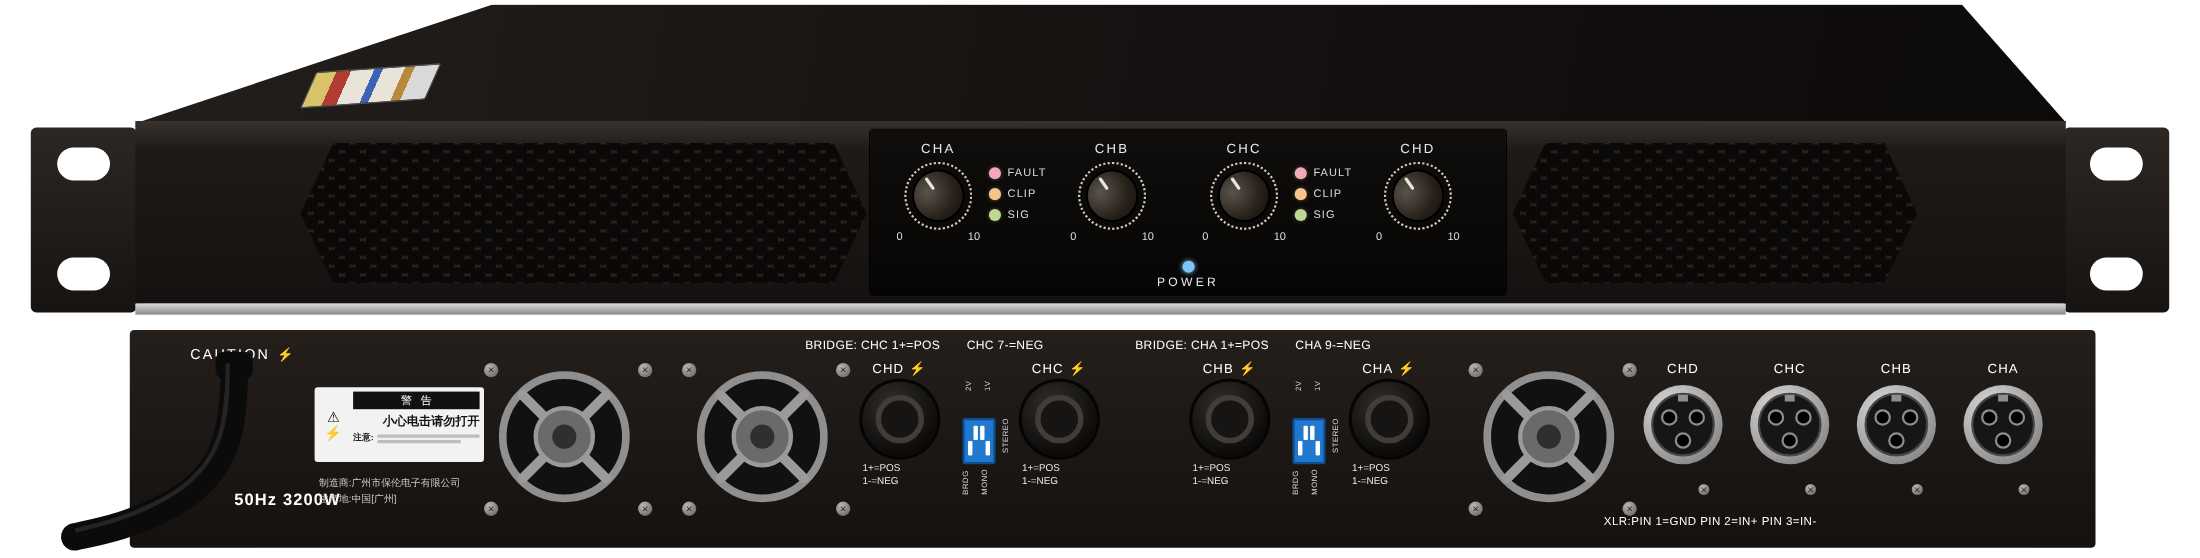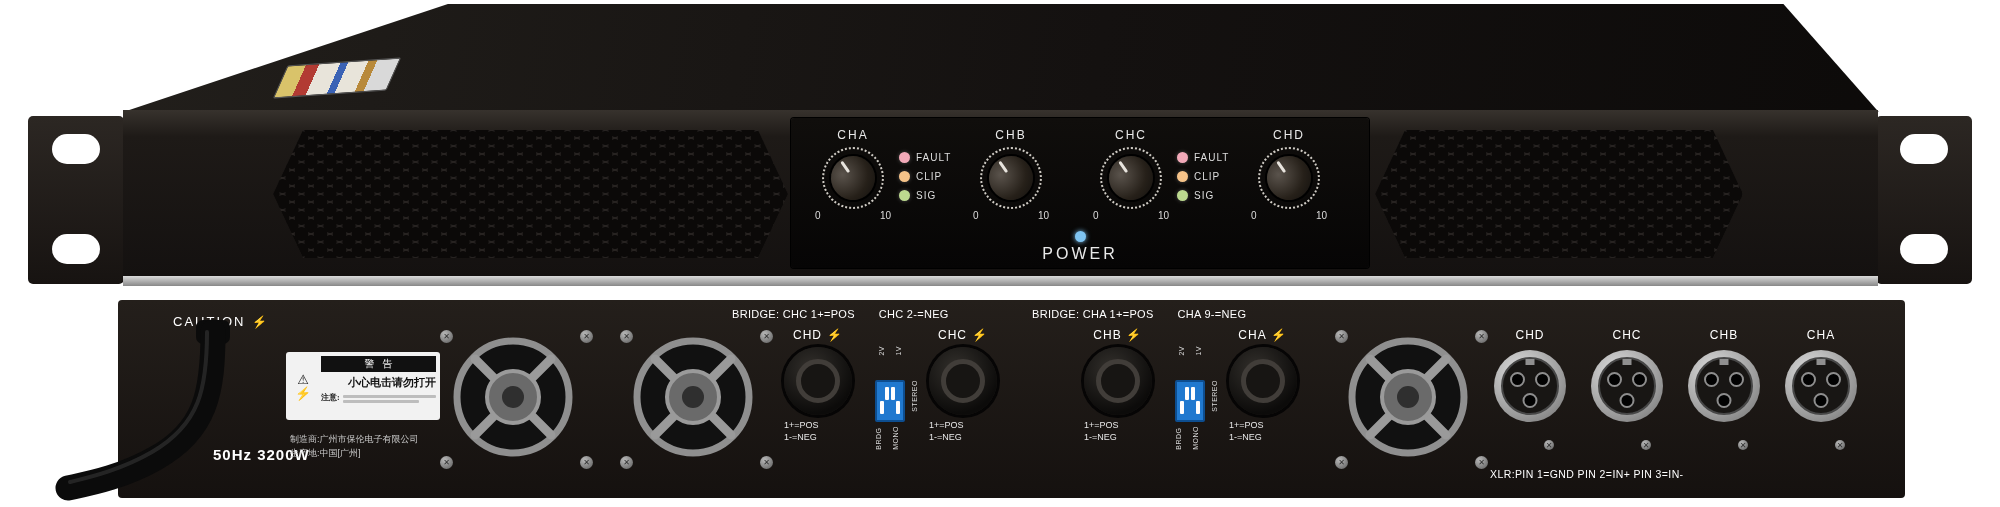--- a/index.html
+++ b/index.html
@@ -53,21 +53,21 @@
   .knob-scale{display:flex;justify-content:space-between;width:76px;margin:0 auto;color:#ddd;font-size:10px;}
   .led-group{position:absolute;top:26px;width:78px;}
   .led-row{display:flex;align-items:center;gap:6px;margin:8px 0;}
   .led{width:11px;height:11px;border-radius:50%;box-shadow:0 0 4px rgba(255,255,255,.25);}
   .led-fault{background:#f2a9b8;}
   .led-clip{background:#f6c389;}
   .led-sig{background:#bcd98f;}
   .led-label{color:#ddd;font-size:10px;letter-spacing:1px;}
   .power-block{position:absolute;left:244px;bottom:5px;width:90px;text-align:center;}
   .power-led{width:11px;height:11px;border-radius:50%;background:#7fc4f2;margin:0 auto 3px;box-shadow:0 0 5px #7fc4f2;}
-  .power-label{color:#e9e9e9;font-size:16px;letter-spacing:3px;}
+  .power-label{color:#e9e9e9;font-size:11px;letter-spacing:3px;}
 
   .switch-block{position:absolute;left:1650px;top:26px;display:flex;gap:10px;align-items:center;}
   .rocker{position:relative;width:48px;height:88px;background:#000;border:3px solid #cfcfcf;border-radius:7px;}
   .rocker::before{content:"";position:absolute;left:6px;right:6px;top:6px;height:36px;background:#1c1c1c;border-radius:4px;}
   .rocker-dot{position:absolute;left:50%;top:17px;width:8px;height:8px;background:#fff;border-radius:50%;transform:translateX(-50%);}
   .switch-labels{display:flex;flex-direction:column;justify-content:space-between;height:78px;color:#fff;font-size:12px;letter-spacing:1px;}
 
   
   .rear-unit{position:absolute;left:118px;top:300px;width:1787px;height:198px;
     background:linear-gradient(180deg,#241f1b,#15110f);border-radius:4px;}
@@ -122,21 +122,21 @@
   .xlr-body{position:relative;width:72px;height:72px;margin:0 auto;border-radius:50%;
     background:radial-gradient(circle at 35% 30%,#dcdcdc,#9c9c9c 62%,#6e6e6e);}
   .xlr-inner{position:absolute;left:50%;top:50%;width:54px;height:54px;transform:translate(-50%,-50%);
     border-radius:50%;background:#181614;border:2px solid #474747;}
   .xlr-notch{position:absolute;left:50%;top:0;width:9px;height:6px;background:#8f8f8f;transform:translateX(-50%);}
   .pin{position:absolute;width:11px;height:11px;border-radius:50%;background:#020202;border:2px solid #8d8d8d;}
   .pin-2{left:7px;top:13px;}
   .pin-3{right:7px;top:13px;}
   .pin-1{left:50%;bottom:5px;transform:translateX(-50%);}
   .xlr .screw{width:10px;height:10px;}
-  .xlr-note{position:absolute;left:1372px;top:168px;color:#fff;font-size:10.5px;letter-spacing:.4px;}
+  .xlr-note{position:absolute;left:1340px;top:168px;color:#fff;font-size:10.5px;letter-spacing:.4px;}
 </style>
 </head>
 <body>
 
 <div class="canvas">
 
   <div class="front-unit">
     <div class="front-top"></div>
     <div class="sticker"></div>
 
@@ -307,21 +307,21 @@
     <div class="screw" style="left:642px;top:30px"></div>
     <div class="screw" style="left:502px;top:156px"></div>
     <div class="screw" style="left:642px;top:156px"></div>
     <div class="screw" style="left:1217px;top:30px"></div>
     <div class="screw" style="left:1357px;top:30px"></div>
     <div class="screw" style="left:1217px;top:156px"></div>
     <div class="screw" style="left:1357px;top:156px"></div>
 
     <div class="bridge-note" style="left:614px">
       <span>BRIDGE: CHC 1+=POS</span>
-      <span>CHC 2-=NEG</span>
+      <span>CHC 7-=NEG</span>
     </div>
     <div class="bridge-note" style="left:914px">
       <span>BRIDGE: CHA 1+=POS</span>
       <span>CHA 9-=NEG</span>
     </div>
 
     <div class="speakon" style="left:650px">
       <div class="sp-ch">
         <span>CHD</span>
         <span class="bolt">⚡</span>

